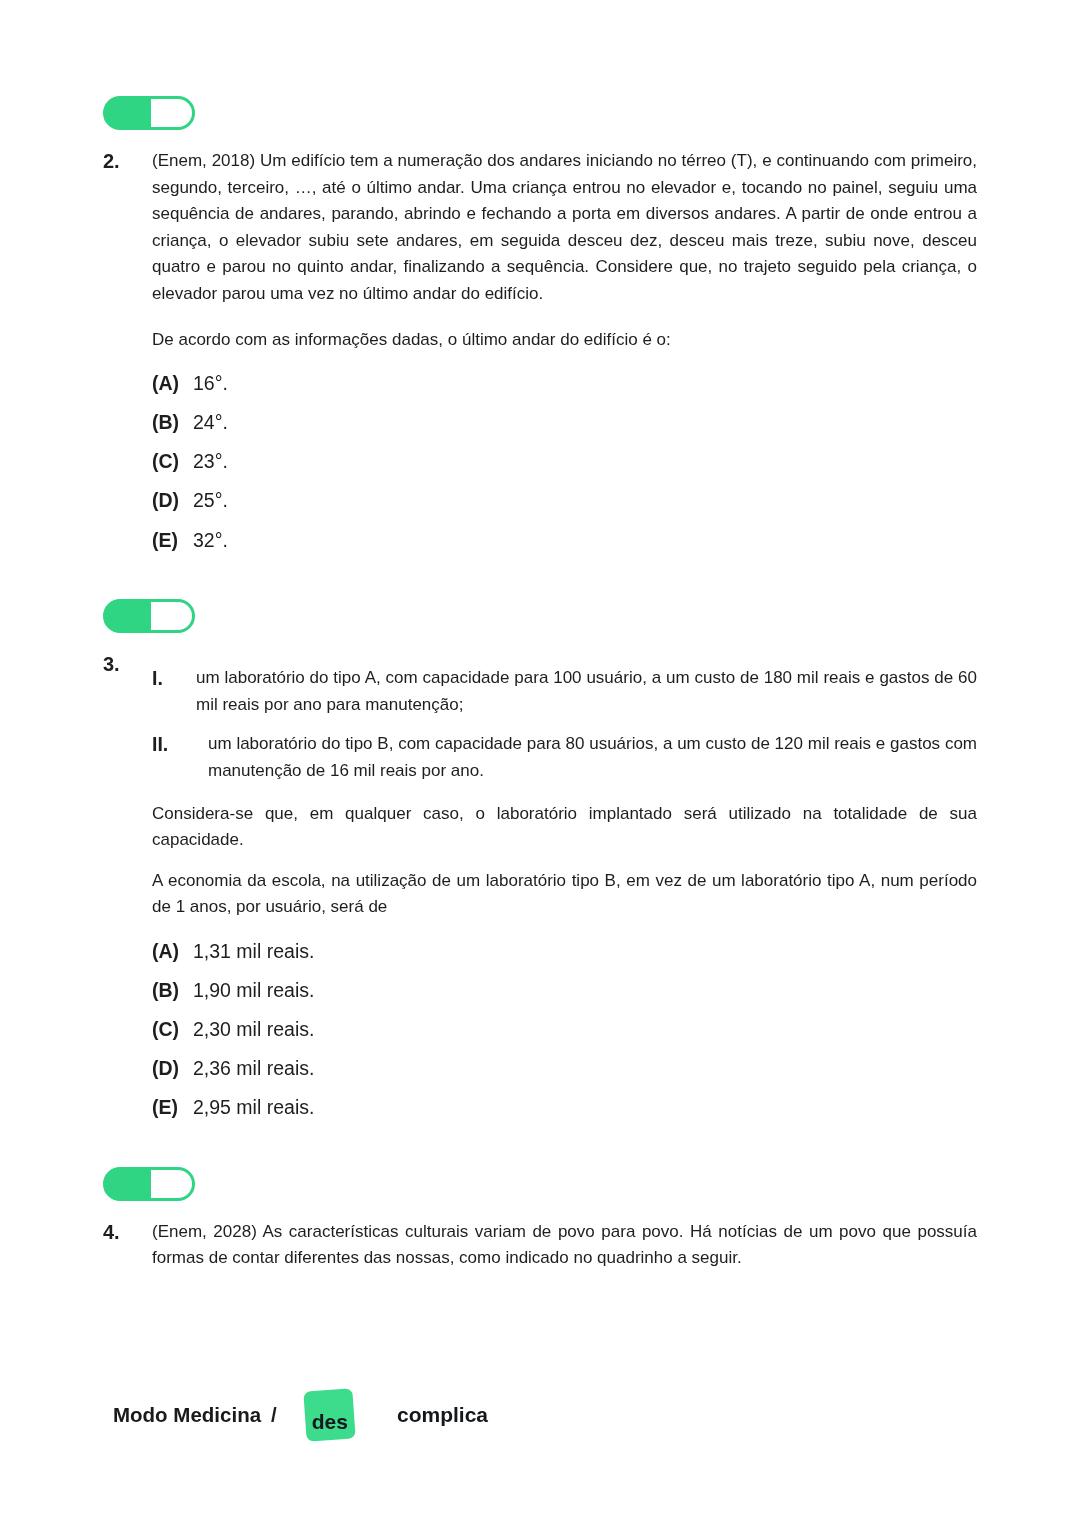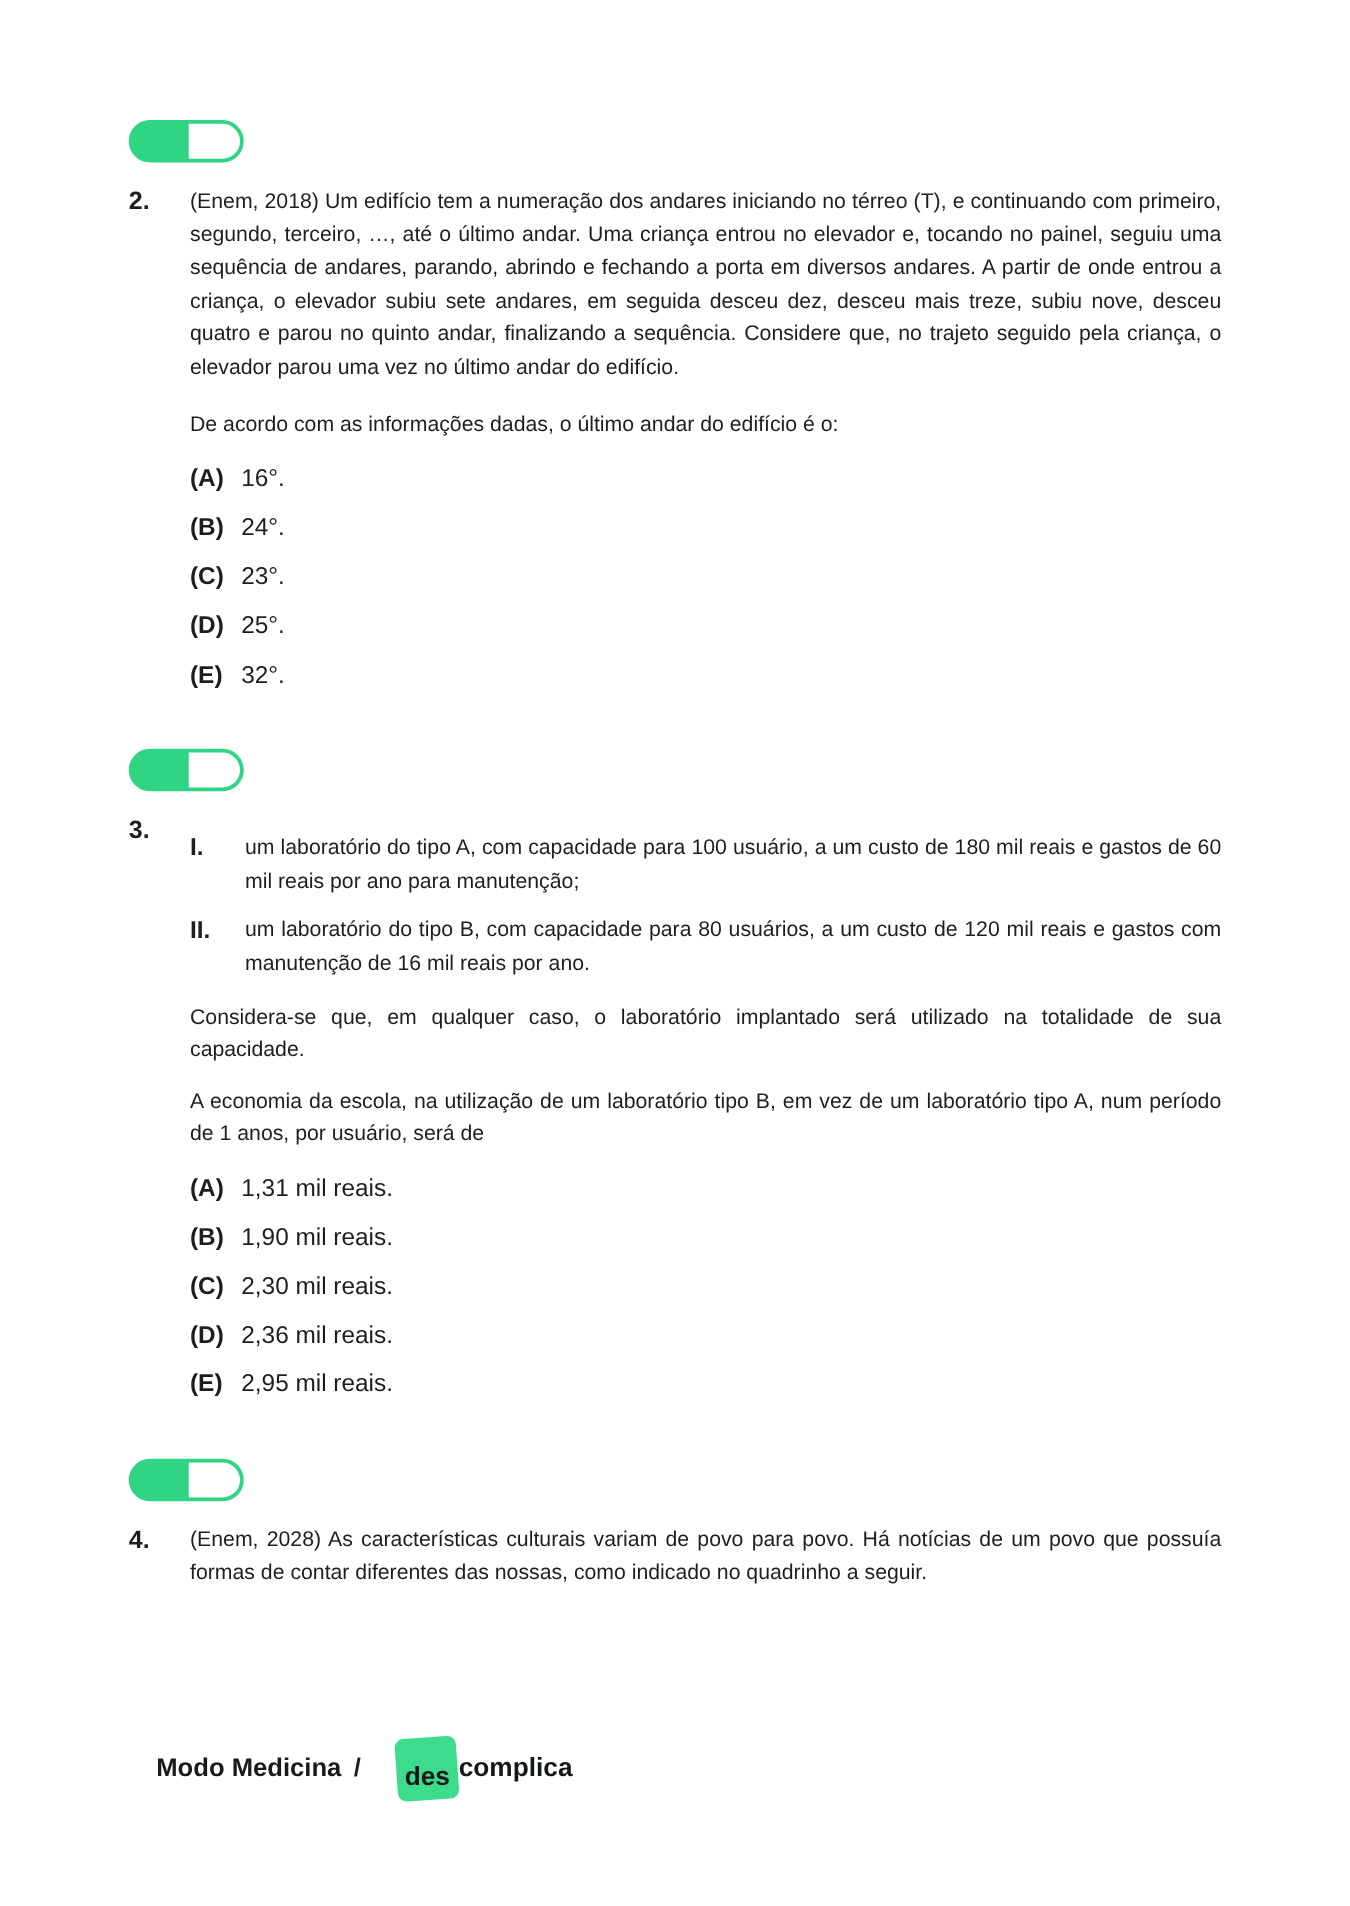--- a/index.html
+++ b/index.html
@@ -50,21 +50,21 @@
   .para {
     font-size: 17px;
     line-height: 26.6px;
     text-align: justify;
   }
   .prompt { margin-top: 19px; }
   .note { margin-top: 14px; }
 
   .sub-items { margin-top: 14px; }
   .sub-item { display: flex; margin-bottom: 13px; }
-  .sub-item:last-child { margin-bottom: 16px; }
+  .sub-item:last-child { margin-bottom: 16px; gap: 12px; }
   .sub-label {
     width: 44px;
     flex-shrink: 0;
     font-weight: bold;
     font-size: 19.5px;
     line-height: 26.6px;
   }
   .sub-text { flex: 1; }
 
   .options { margin-top: 17px; }
@@ -73,21 +73,21 @@
     font-size: 19.5px;
     line-height: 26.6px;
     margin-bottom: 12.5px;
   }
   .option:last-child { margin-bottom: 0; }
   .opt-label { width: 41px; flex-shrink: 0; font-weight: bold; }
 
   
   .footer {
     position: absolute;
-    left: 125px;
+    left: 113px;
     top: 1390px;
     display: flex;
     align-items: center;
   }
   .footer-brand {
     font-weight: bold;
     font-size: 20.5px;
     color: #1a1a1a;
   }
   .footer-sep {
@@ -110,21 +110,21 @@
   }
   .logo-des::before {
     content: "";
     position: absolute;
     inset: 0;
     background: #3cdc8c;
     border-radius: 7px;
     transform: rotate(-4deg);
   }
   .logo-des-text { position: relative; }
-  .logo-rest { margin-left: 1px; }
+  .logo-rest { margin-left: 1px; padding-left: 42px; }
 </style>
 </head>
 <body>
 
 <div class="page">
 
   <section class="question">
     <div class="toggle">
       <div class="knob"></div>
     </div>

